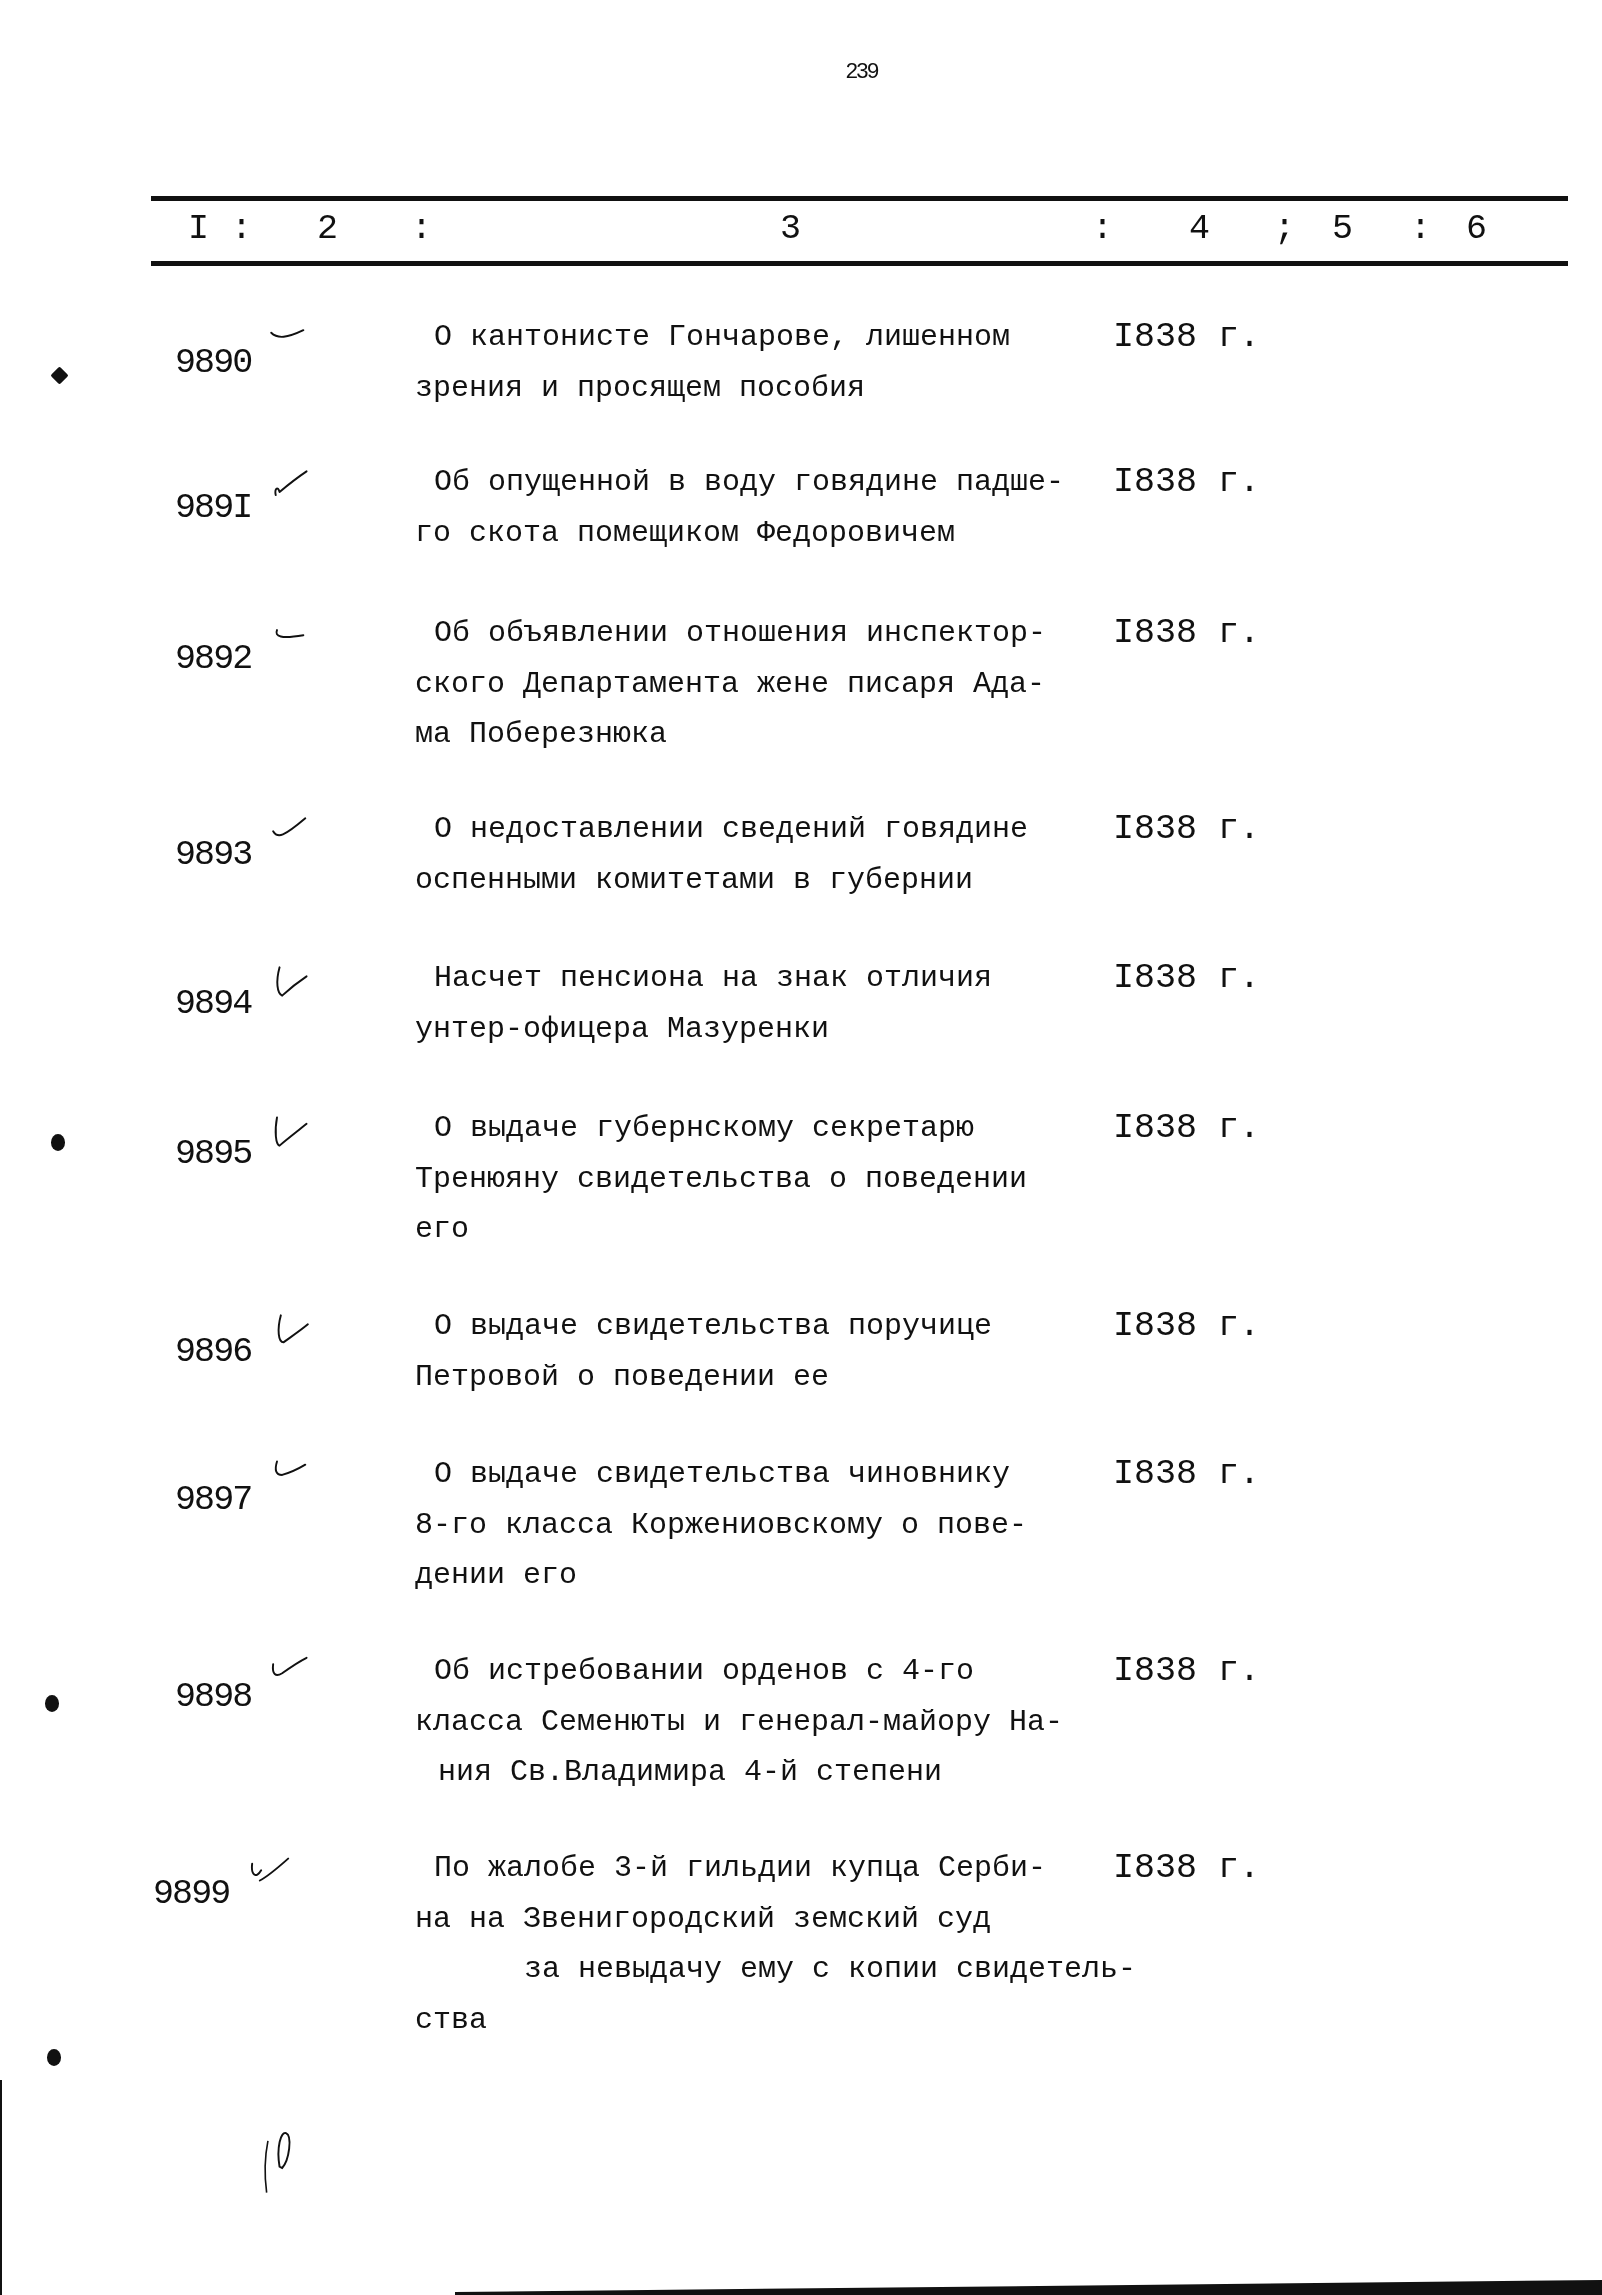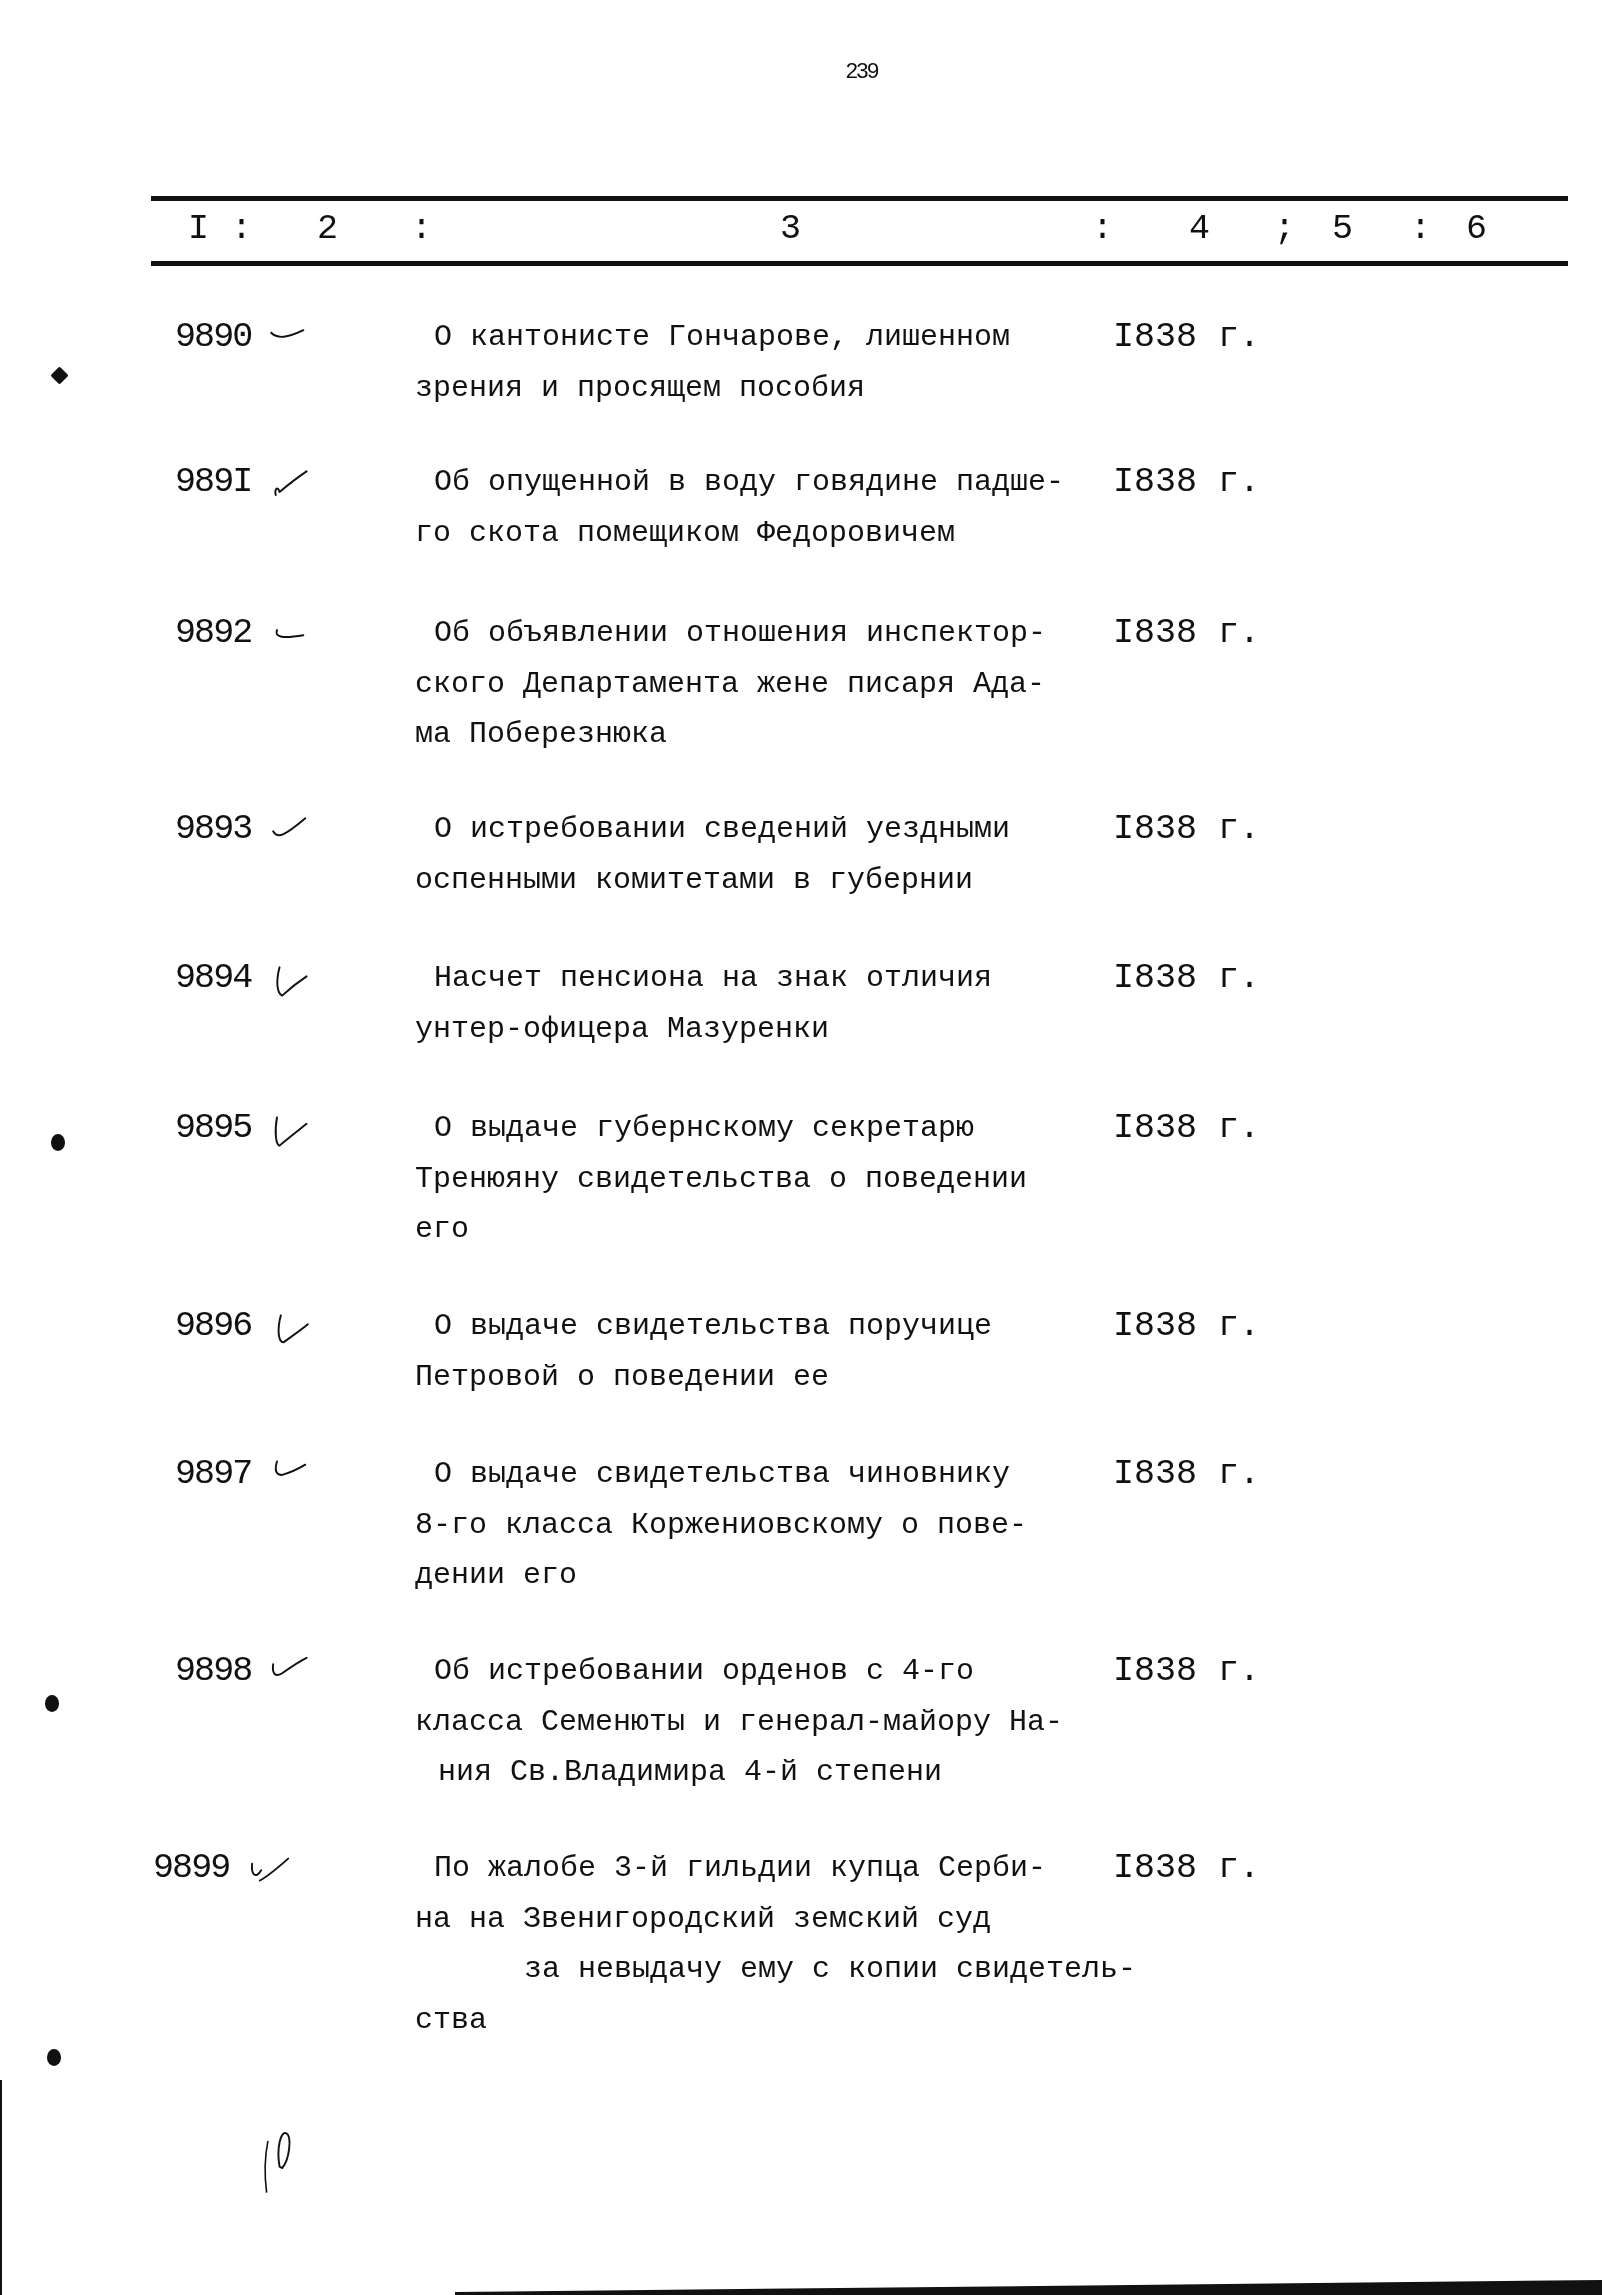--- a/index.html
+++ b/index.html
@@ -19,20 +19,21 @@
     .rule.top { top: 196px; }
     .rule.bottom { top: 261px; height: 5.2px; }
     .col-header {
       position: absolute; top: 207px; height: 45px;
       font-size: 35px; line-height: 45px;
     }
     .entry { position: absolute; left: 0; width: 1603px; }
     .entry-num {
       position: absolute; left: 175px; font-size: 35px; line-height: 51px;
       letter-spacing: -1.9px;
+      margin-top: 26px;
     }
     .check {
       position: absolute; width: 45px; height: 39px;
     }
     .check svg { width: 100%; height: 100%; overflow: visible; }
     .entry-title {
       position: absolute; left: 415px; width: 734px;
       font-size: 30px; line-height: 51px; white-space: pre;
     }
     .entry-year {
@@ -102,21 +103,21 @@
       <div class="entry-title" style="top: 0px; left: 434px;">Об объявлении отношения инспектор-</div>
       <div class="entry-title" style="top: 51px; left: 415px;">ского Департамента жене писаря Ада-</div>
       <div class="entry-title" style="top: 101px; left: 415px;">ма Поберезнюка</div>
       <div class="entry-year">I838 г.</div>
     </div>
     <div class="entry" style="top: 804px;">
       <div class="entry-num">9893</div>
       <div class="check" style="left: 268px; top: 9px;"><svg viewBox="0 0 70 60">
           <path d="M8 28 C 15 40, 25 36, 58 8" stroke="#111" stroke-width="3" fill="none" stroke-linecap="round"></path>
         </svg></div>
-      <div class="entry-title" style="top: 0px; left: 434px;">О истребовании сведений уездными</div>
+      <div class="entry-title" style="top: 0px; left: 434px;">О недоставлении сведений говядине</div>
       <div class="entry-title" style="top: 51px; left: 415px;">оспенными комитетами в губернии</div>
       <div class="entry-year">I838 г.</div>
     </div>
     <div class="entry" style="top: 953px;">
       <div class="entry-num">9894</div>
       <div class="check" style="left: 268px; top: 9px;"><svg viewBox="0 0 70 60">
           <path d="M18 8 C 12 30, 14 48, 22 52 C 35 40, 48 30, 60 22" stroke="#111" stroke-width="3" fill="none" stroke-linecap="round"></path>
         </svg></div>
       <div class="entry-title" style="top: 0px; left: 434px;">Насчет пенсиона на знак отличия</div>
       <div class="entry-title" style="top: 51px; left: 415px;">унтер-офицера Мазуренки</div>

